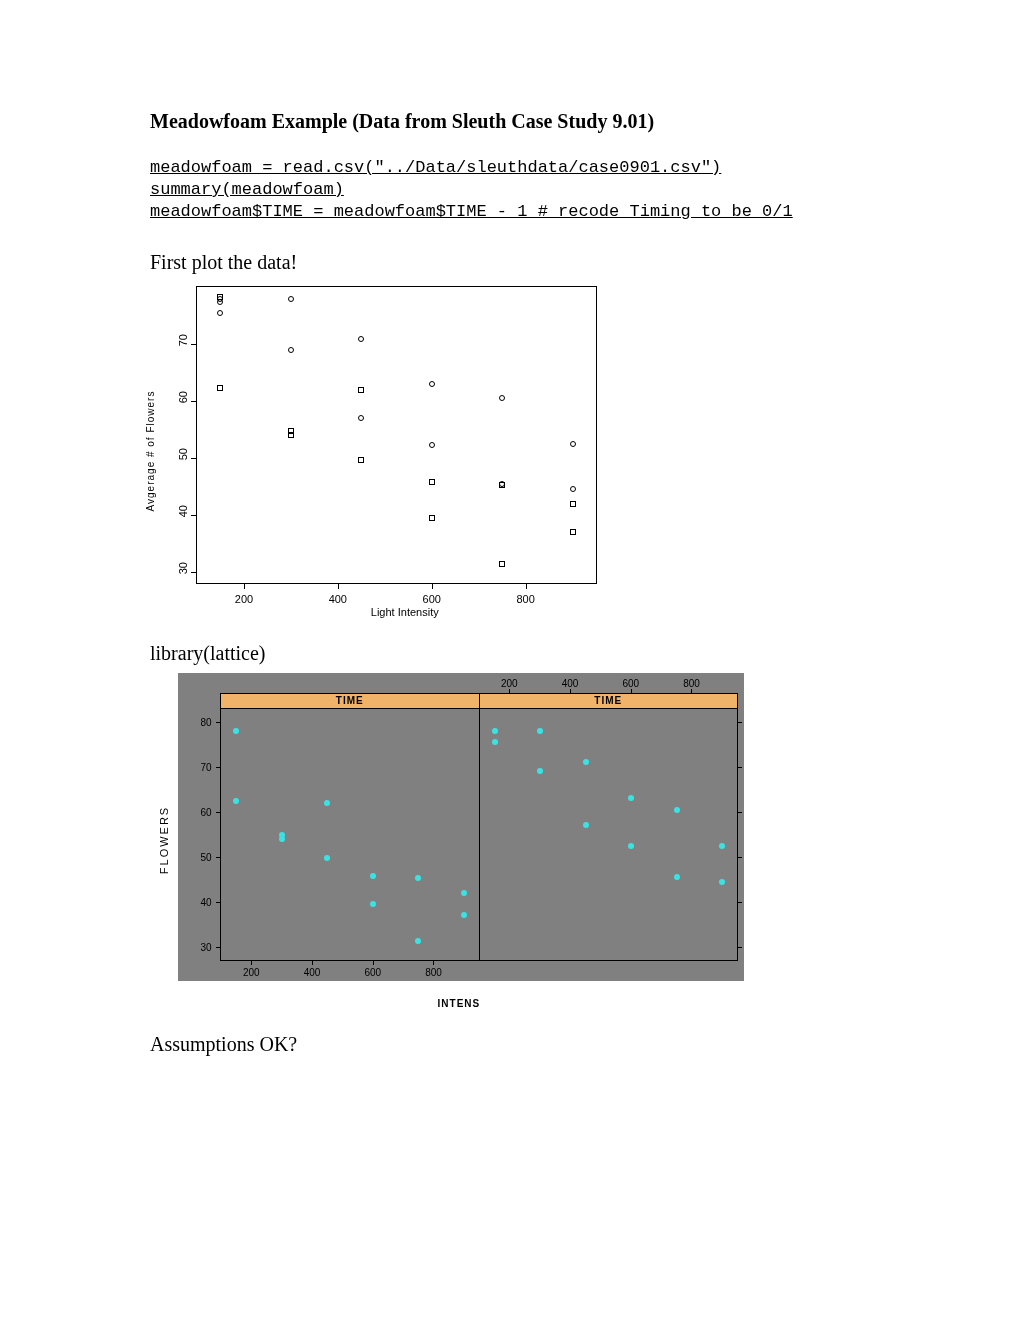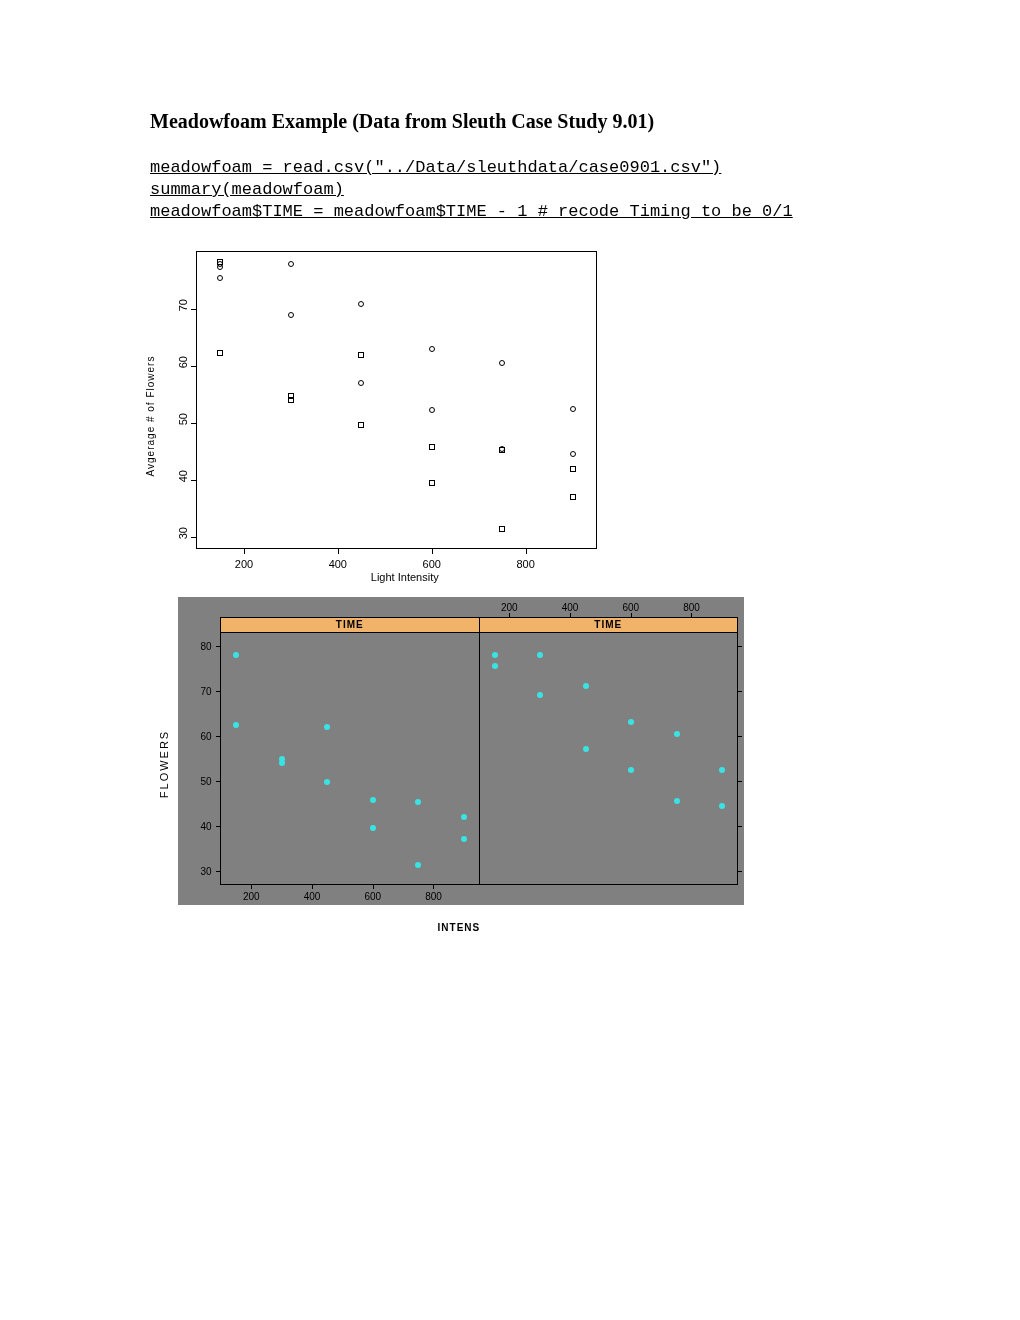--- a/index.html
+++ b/index.html
@@ -223,20 +223,21 @@
   }
 </style>
 </head>
 <body>
 <div class="page">
 
   <div class="title">Meadowfoam Example  (Data from Sleuth  Case Study 9.01)</div>
   <div class="code">meadowfoam = read.csv("../Data/sleuthdata/case0901.csv")
 summary(meadowfoam)
 meadowfoam$TIME = meadowfoam$TIME - 1 # recode Timing to be 0/1</div>
+  <div class="body-text">First plot the data!</div>
 
   <div class="chart1-wrap">
     <div class="chart1-ylab">Avgerage # of Flowers</div>
     <div class="chart1-xlab">Light Intensity</div>
     <div class="chart1-plot" id="chart1-plot">
         <div class="c1-tick-y" style="top: 284.615px;"></div>
         <div class="c1-tick-y-lab" style="top: 284.615px;">30</div>
         <div class="c1-tick-y" style="top: 227.692px;"></div>
         <div class="c1-tick-y-lab" style="top: 227.692px;">40</div>
         <div class="c1-tick-y" style="top: 170.769px;"></div>
@@ -274,20 +275,21 @@
         <div class="pt-square" style="left: 164.294px; top: 172.477px;"></div>
         <div class="pt-square" style="left: 234.706px; top: 194.677px;"></div>
         <div class="pt-square" style="left: 234.706px; top: 230.538px;"></div>
         <div class="pt-square" style="left: 305.118px; top: 198.092px;"></div>
         <div class="pt-square" style="left: 305.118px; top: 277.215px;"></div>
         <div class="pt-square" style="left: 375.529px; top: 216.308px;"></div>
         <div class="pt-square" style="left: 375.529px; top: 244.769px;"></div>
       </div>
   </div>
 
+  <div class="body-text" style="margin-top:26px;margin-bottom:2px">library(lattice)</div>
 
   <div class="chart2-wrap">
     <div class="chart2-ylab">FLOWERS</div>
     <div class="chart2-xlab">INTENS</div>
     <div class="chart2-frame">
       <div class="panel-container" id="panel-container">
         <div class="panel">
           <div class="strip">TIME</div>
           <div class="panel-body" id="panel-left">
               <div class="lpoint" style="left: 15.1765px; top: 22.5px;"></div>
@@ -352,14 +354,15 @@
           <div class="c2-xtick-t" style="left: 409.765px;"></div>
           <div class="c2-xlab-t" style="left: 409.765px; top: -16px;">600</div>
           <div class="c2-xtick" style="left: 212.471px;"></div>
           <div class="c2-xlab-t" style="left: 212.471px; bottom: -18px;">800</div>
           <div class="c2-xtick-t" style="left: 470.471px;"></div>
           <div class="c2-xlab-t" style="left: 470.471px; top: -16px;">800</div>
         </div>
     </div>
   </div>
 
+  <div class="body-text">Assumptions  OK?</div>
 
 </div>
 
 </body></html>

